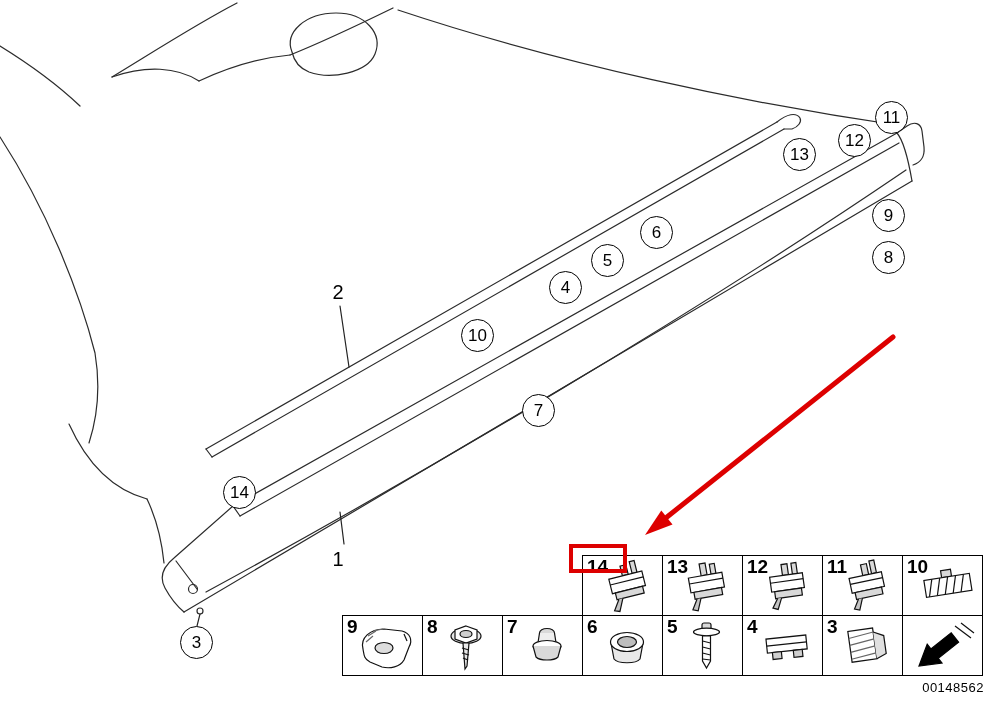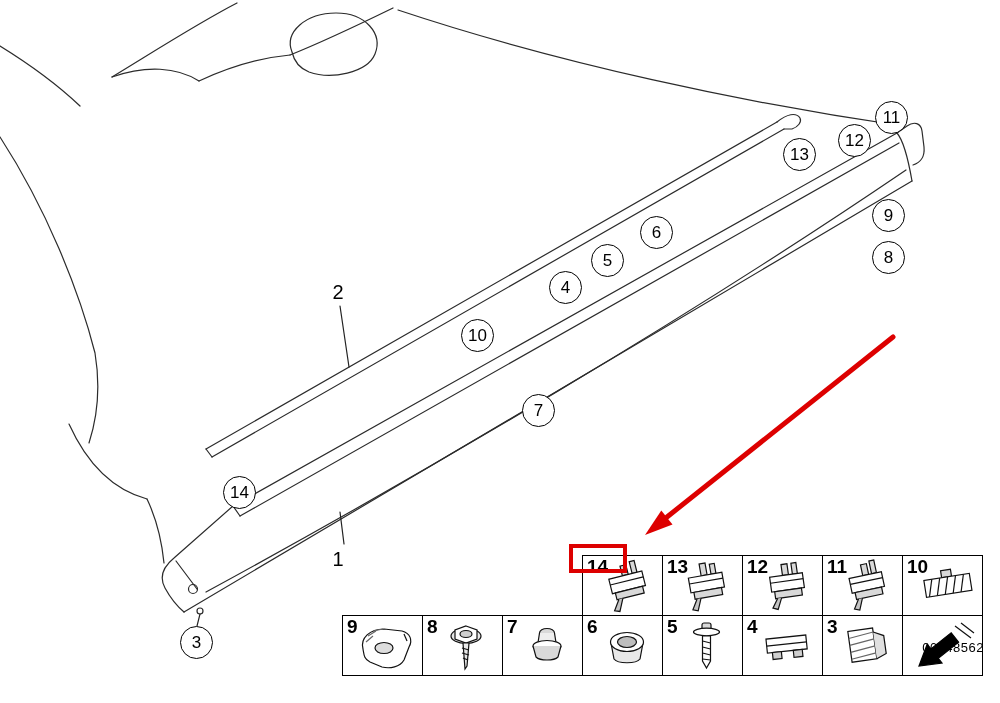--- a/index.html
+++ b/index.html
@@ -31,21 +31,21 @@
   .cell-label {
     position:absolute; top:0px; left:4px; font-weight:bold; font-size:19px; color:#000;
   }
   .cell-icon { position:absolute; left:0; top:0; width:80px; height:60px; }
 
   .red-box {
     position:absolute; left:569px; top:544px; width:58px; height:29px;
     box-sizing:border-box; border:4px solid #dd0000; background:transparent; z-index:40;
   }
   .doc-number {
-    position:absolute; right:16px; top:640px; font-size:13px; color:#000; z-index:20;
+    position:absolute; right:16px; top:680px; font-size:13px; color:#000; z-index:20;
     letter-spacing:0.5px;
   }
 </style>
 </head>
 <body>
 
 <div class="stage">
 
   <svg class="art" viewBox="0 0 1000 703" fill="none" stroke="#2b2b2b" stroke-width="1.2" stroke-linecap="round">
 

